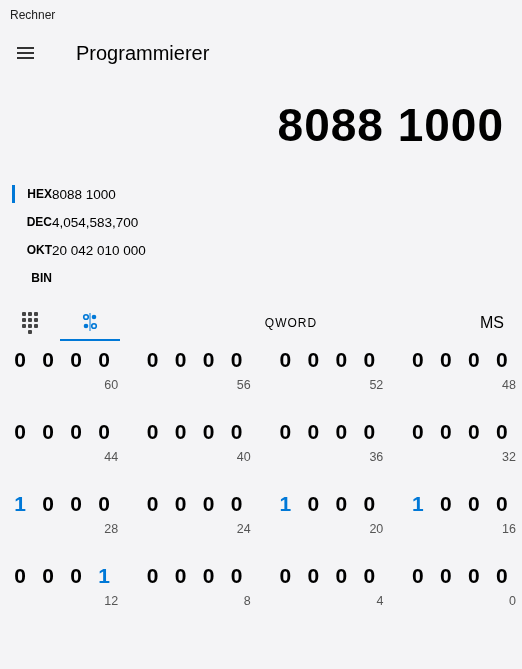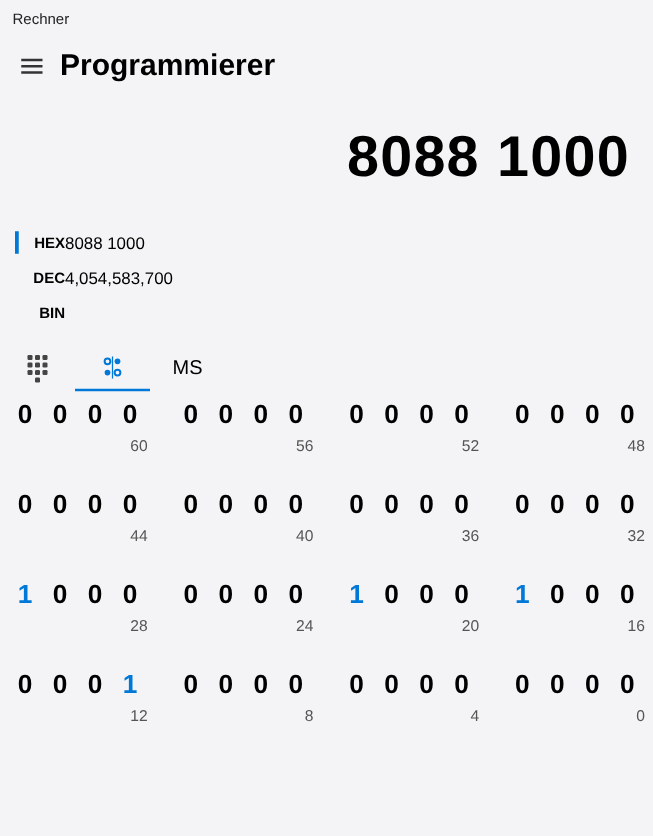--- a/index.html
+++ b/index.html
@@ -5,21 +5,21 @@
   * { box-sizing: border-box; margin: 0; padding: 0; font-family: "Segoe UI", Arial, sans-serif; }
   body { width: 522px; height: 669px; background: #f4f4f6; color: #000; overflow: hidden; }
 
   .titlebar { height: 30px; display: flex; align-items: center; padding: 0 10px; font-size: 12px; color: #222; }
 
   .header { display: flex; align-items: center; padding: 6px 8px 10px 8px; }
   .ham { width: 34px; height: 34px; display: flex; align-items: center; justify-content: center; cursor: pointer; }
   .ham-line { width: 17px; height: 1.6px; background: #333; position: relative; }
   .ham-line::before, .ham-line::after { content:""; position:absolute; left:0; width:17px; height:1.6px; background:#333; }
   .ham-line::before { top:-5px; } .ham-line::after { top:5px; }
-  .mode-title { font-size: 24px; font-weight: 700; padding-left: 6px; }
+  .mode-title { font-size: 20px; font-weight: 400; padding-left: 6px; margin-left: 28px; }
 
   .display { text-align: right; font-size: 46px; font-weight: 700; letter-spacing: 1px; padding: 18px 18px 28px 0; }
 
   .bases { padding: 0 0 12px 12px; font-size: 13.5px; text-align: right; }
   .base-row { display: flex; align-items: center; height: 28px; position: relative; cursor: pointer; }
   .base-row.active::before { content:""; position:absolute; left:0; top:5px; width:3px; height:18px; background:#0078d7; }
   .base-label { width: 40px; font-weight: 600; font-size: 12px; padding-left: 8px; }
   .base-value { font-size: 13.5px; }
 
   .toolbar { display: flex; align-items: center; border-bottom: 1px solid rgba(0,0,0,0); height: 38px; }
@@ -66,20 +66,24 @@
 <div class="bases">
   <div class="base-row active">
     <div class="base-label">HEX</div>
     <div class="base-value">8088 1000</div>
   </div>
   <div class="base-row">
     <div class="base-label">DEC</div>
     <div class="base-value">4,054,583,700</div>
   </div>
   <div class="base-row">
+    <div class="base-label">OKT</div>
+    <div class="base-value">20 042 010 000</div>
+  </div>
+  <div class="base-row">
     <div class="base-label">BIN</div>
   </div>
 </div>
 
 <div class="toolbar">
   <div class="tool-slot">
     <span>
       <div class="dots">
         <span></span>
           <span></span>
@@ -100,20 +104,21 @@
     <span class="bitsicon">
       <svg width="18" height="18" viewBox="0 0 18 18">
         <circle cx="5" cy="4" r="2.3" fill="none" stroke="#0078d7" stroke-width="1.6"></circle>
         <circle cx="13" cy="4" r="2.3" fill="#0078d7"></circle>
         <circle cx="5" cy="13" r="2.3" fill="#0078d7"></circle>
         <circle cx="13" cy="13" r="2.3" fill="none" stroke="#0078d7" stroke-width="1.6"></circle>
         <line x1="9" y1="0" x2="9" y2="18" stroke="#0078d7" stroke-width="1"></line>
       </svg>
     </span>
   </div>
+  <div class="qword">QWORD</div>
   <div class="ms">MS</div>
 </div>
 
 <div class="bitgrid" id="bitgrid">
     <div class="bitrow">
       <div class="bit">0</div>
       <div class="bit">0</div>
       <div class="bit">0</div>
       <div class="bit">0</div>
       <div class="gap"></div>

